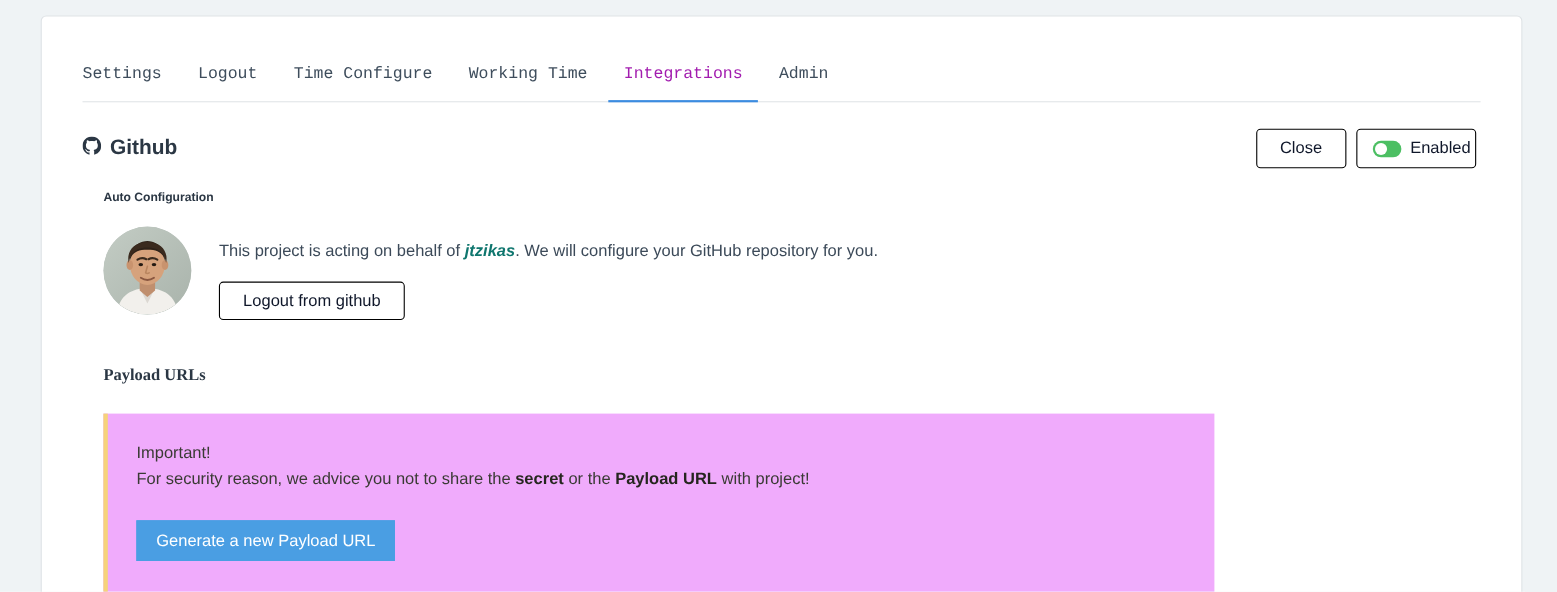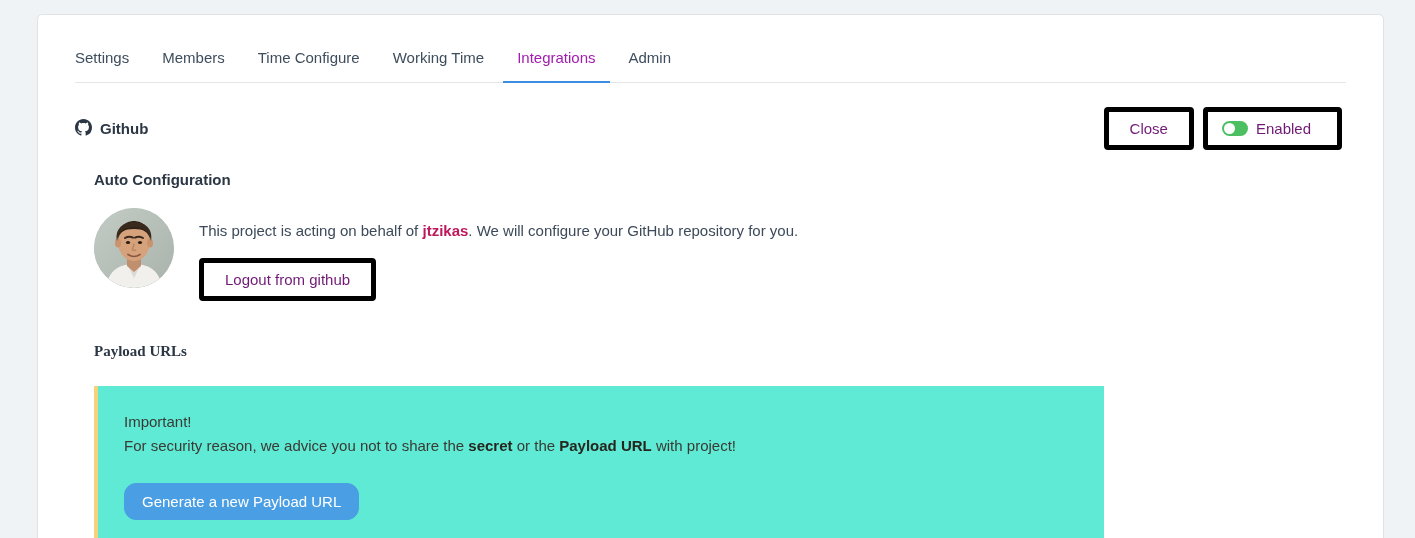--- a/index.html
+++ b/index.html
@@ -32,25 +32,26 @@
     width: 1347px;
     height: 560px;            
     background: #ffffff;
     border: 1px solid #dfe3e6;
     border-radius: 5px;
   }
 
   
   .tabbar {
     position: relative;
-    height: 68px;
+    height: 78px;
     margin: 0 37px;
     border-bottom: 1px solid #e2e5e8;
     display: flex;
     align-items: flex-end;
+    font-family: Liberation Mono, monospace;
   }
   .tab {
     position: relative;
     padding: 0 0 17px 0;
     margin-right: 33px;
     font-size: 15px;
     color: #3e4d5c;
     line-height: 1;
     cursor: pointer;
     white-space: nowrap;
@@ -77,50 +78,50 @@
     display: flex;
     align-items: center;
     justify-content: space-between;
     margin-top: 24px;
     min-height: 36px;
   }
   .integration-title {
     display: flex;
     align-items: center;
     gap: 8px;
-    font-size: 15px;
+    font-size: 19px;
     font-weight: bold;
     color: #2b3744;
   }
   .gh-mark { display: block; }
 
   .head-actions {
     display: flex;
     align-items: center;
     gap: 9px;
     margin-right: 4px;
   }
 
   .btn {
     background: #ffffff;
-    border: 5px solid #000000;
+    border: 1px solid #000000;
     border-radius: 4px;
-    color: #701a75;
+    color: #0f172a;
     font-family: "Liberation Sans", sans-serif;
     font-size: 15px;
     padding: 8px 21px;
     line-height: 1.15;
     cursor: pointer;
     white-space: nowrap;
   }
   .btn-toggle {
     display: inline-flex;
     align-items: center;
     gap: 8px;
-    padding: 8px 26px 8px 14px;
+    padding: 8px 4px 8px 14px;
   }
   .switch {
     position: relative;
     display: inline-block;
     width: 26px;
     height: 15px;
     border-radius: 8px;
     background: #4cbf63;
     flex: none;
   }
@@ -128,21 +129,21 @@
     position: absolute;
     left: 2px;
     top: 2px;
     width: 11px;
     height: 11px;
     border-radius: 50%;
     background: #ffffff;
   }
 
   .section-label {
-    font-size: 15px;
+    font-size: 11px;
     font-weight: bold;
     color: #2b3744;
     margin: 21px 0 0 19px;
   }
 
   
   .auto-config {
     display: flex;
     align-items: flex-start;
     margin: 20px 0 0 19px;
@@ -160,76 +161,76 @@
 
   .auto-config-right {
     margin-left: 25px;
     padding-top: 13px;
   }
   .behalf-text {
     font-size: 15px;
     color: #3c4a59;
     line-height: 1.3;
   }
-  .behalf-text b { font-weight: bold; color: #be185d; }
+  .behalf-text b { font-weight: bold; color: #0f766e; font-style: italic; }
   .cfg-buttons {
     display: flex;
     gap: 7px;
     margin-top: 17px;
   }
 
   
   .payload-label {
     font-size: 15px;
     font-weight: bold;
     color: #2b3744;
     margin: 42px 0 0 19px;
     font-family: Liberation Serif, serif;
   }
 
   .notice {
     margin: 26px 0 0 19px;
     width: 1010px;
-    background: #5eead4;
+    background: #f0abfc;
     border-left: 4px solid #f6d37a;
     padding: 24px 0 28px 26px;
   }
   .notice-line {
     font-size: 15px;
     color: #3a3a34;
     line-height: 1.6;
   }
   .notice-line b { font-weight: bold; color: #26261f; }
 
   .btn-primary {
     display: inline-block;
     margin-top: 25px;
     background: #4a9ee3;
     border: 1px solid #4a9ee3;
-    border-radius: 12px;
+    border-radius: 0;
     color: #ffffff;
     font-family: "Liberation Sans", sans-serif;
     font-size: 15px;
     padding: 9px 17px;
     line-height: 1.15;
     cursor: pointer;
   }
 </style>
 </head>
 <body>
 
 <div class="page">
   <div class="card">
 
     <div class="tabbar">
       <div class="tab">
         <span>Settings</span>
       </div>
       <div class="tab">
-        <span>Members</span>
+        <span>Logout</span>
       </div>
       <div class="tab">
         <span>Time Configure</span>
       </div>
       <div class="tab">
         <span>Working Time</span>
       </div>
       <div class="tab active">
         <span>Integrations</span>
       </div>

